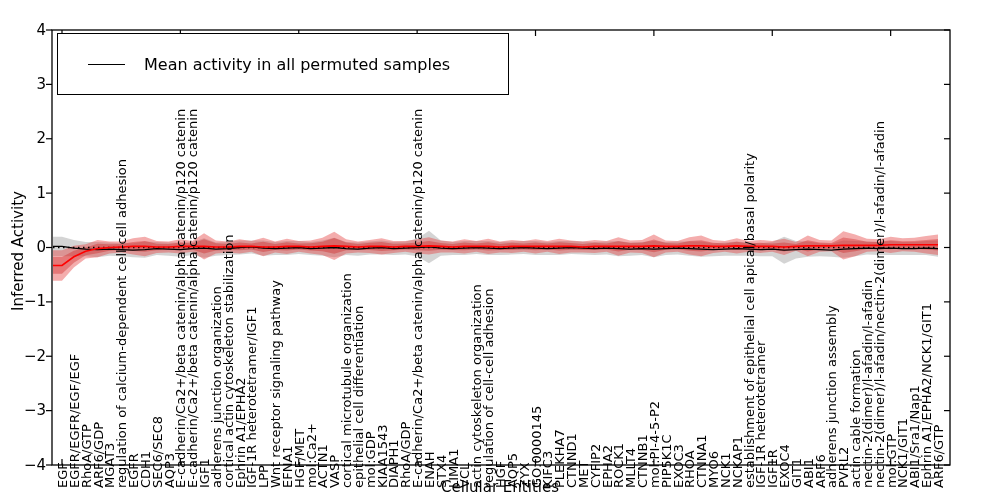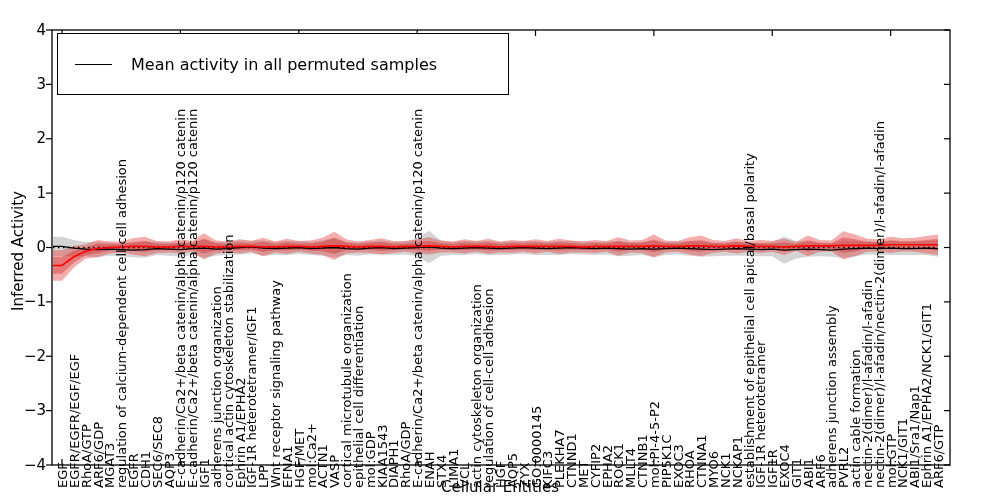--- a/index.html
+++ b/index.html
@@ -24,21 +24,21 @@
     position:absolute;width:40px;text-align:right;font-size:15px;line-height:15px;z-index:1;
   }
   #xticklabels{position:absolute;left:0;top:0;width:1000px;height:500px;z-index:2;pointer-events:none;}
   #xticklabels .xtick{
     position:absolute;font-size:13px;line-height:13px;white-space:nowrap;
     transform:rotate(-90deg);transform-origin:0 0;
   }
   #legend{
     position:absolute;left:57px;top:33px;width:452px;height:62px;z-index:3;
     background:#ffffff;border:1.4px solid #000;box-sizing:border-box;
-    display:flex;flex-direction:column;justify-content:space-around;padding:3px 3px;
+    display:flex;flex-direction:column;justify-content:space-around;padding:3px 16px;
   }
   .legend-row{display:flex;align-items:center;}
   .legend-line{display:inline-block;width:37px;height:0;border-top:1.7px solid #000;margin:0 19px 0 14px;}
   .legend-label{font-size:16px;white-space:nowrap;}
 </style>
 </head>
 <body>
 
 <div id="figure">
 

